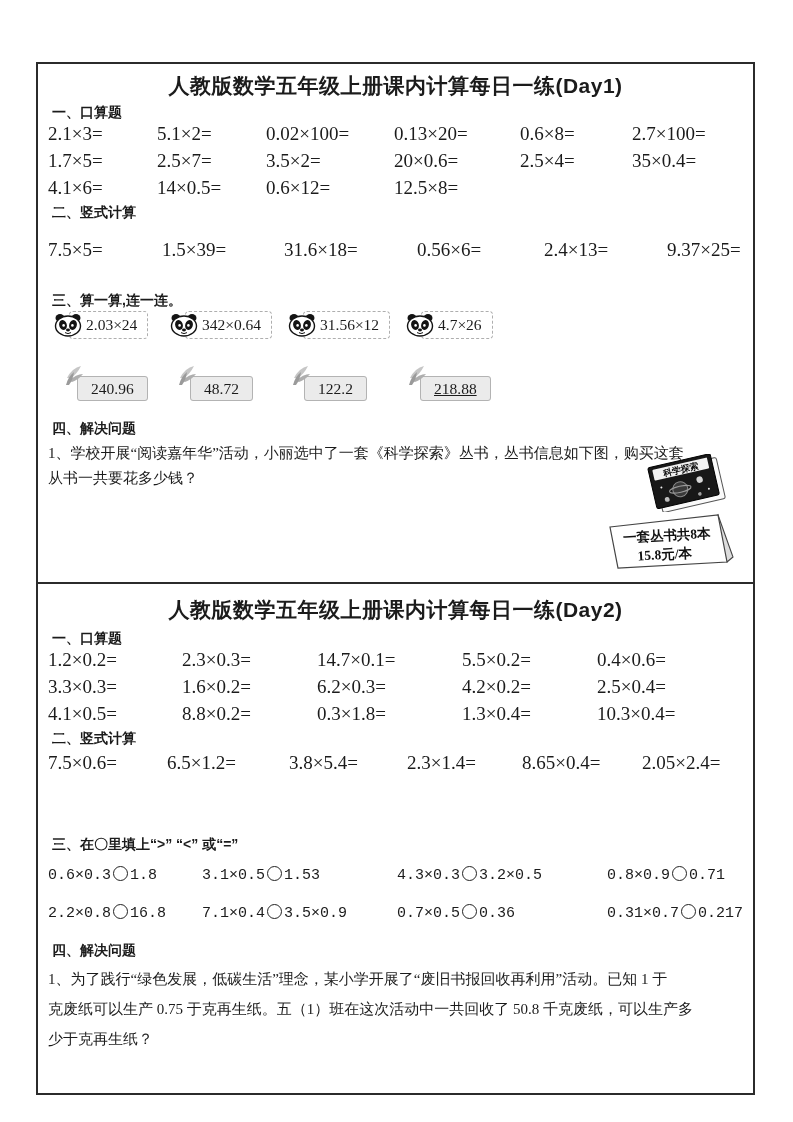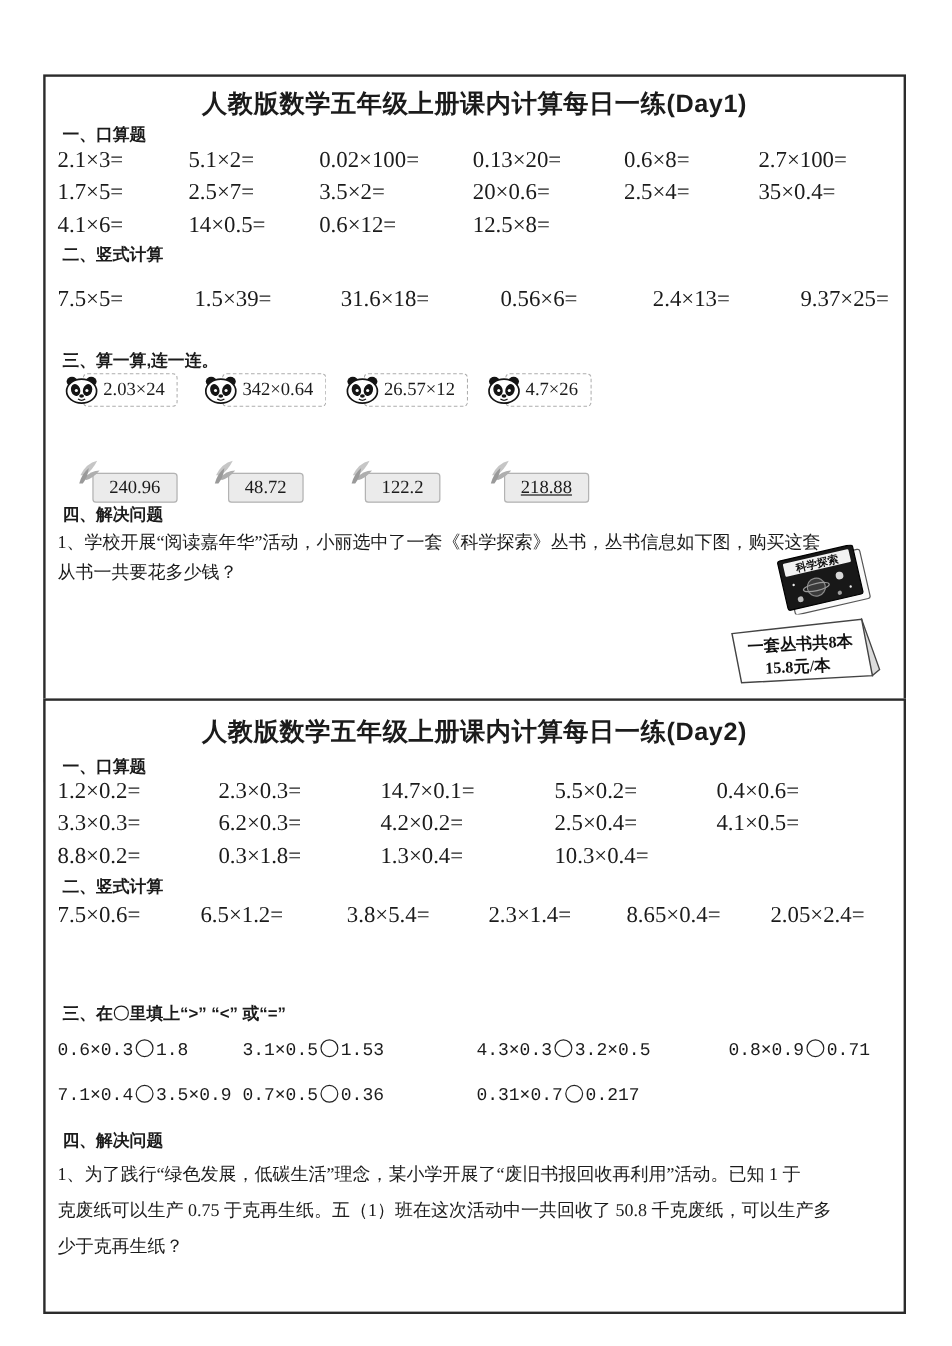--- a/index.html
+++ b/index.html
@@ -124,39 +124,39 @@
         <ellipse cx="6" cy="5" rx="4.5" ry="4" fill="#141414"></ellipse>
         <ellipse cx="22" cy="5" rx="4.5" ry="4" fill="#141414"></ellipse>
         <ellipse cx="14" cy="13" rx="12.5" ry="10" fill="#fff" stroke="#141414" stroke-width="1.4"></ellipse>
         <ellipse cx="9" cy="12" rx="3.8" ry="5" fill="#141414" transform="rotate(-18 9 12)"></ellipse>
         <ellipse cx="19" cy="12" rx="3.8" ry="5" fill="#141414" transform="rotate(18 19 12)"></ellipse>
         <circle cx="9.6" cy="12.4" r="1.3" fill="#fff"></circle>
         <circle cx="18.4" cy="12.4" r="1.3" fill="#fff"></circle>
         <ellipse cx="14" cy="17" rx="2" ry="1.4" fill="#141414"></ellipse>
         <path d="M11,19.6 Q14,21.6 17,19.6" stroke="#141414" stroke-width="1" fill="none"></path>
       </svg>
-      <span class="pbox">26.57×12</span>
+      <span class="pbox">31.56×12</span>
     </div>
     <div class="panda-item" style="left:368px;">
       <svg width="28" height="24" viewBox="0 0 28 24">
         <ellipse cx="6" cy="5" rx="4.5" ry="4" fill="#141414"></ellipse>
         <ellipse cx="22" cy="5" rx="4.5" ry="4" fill="#141414"></ellipse>
         <ellipse cx="14" cy="13" rx="12.5" ry="10" fill="#fff" stroke="#141414" stroke-width="1.4"></ellipse>
         <ellipse cx="9" cy="12" rx="3.8" ry="5" fill="#141414" transform="rotate(-18 9 12)"></ellipse>
         <ellipse cx="19" cy="12" rx="3.8" ry="5" fill="#141414" transform="rotate(18 19 12)"></ellipse>
         <circle cx="9.6" cy="12.4" r="1.3" fill="#fff"></circle>
         <circle cx="18.4" cy="12.4" r="1.3" fill="#fff"></circle>
         <ellipse cx="14" cy="17" rx="2" ry="1.4" fill="#141414"></ellipse>
         <path d="M11,19.6 Q14,21.6 17,19.6" stroke="#141414" stroke-width="1" fill="none"></path>
       </svg>
       <span class="pbox">4.7×26</span>
     </div>
   </div>
 
-  <div class="abs" style="top:334px; height:30px;">
+  <div class="abs" style="top:316px; height:30px;">
     <div class="ans-item" style="left:39px;">
       <svg class="leaf" width="22" height="22" viewBox="0 0 22 22">
         <path d="M4,14 Q9,4 18,2 Q14,10 8,14 Z" fill="#c6c6c6"></path>
         <path d="M6,17 Q13,10 20,10 Q15,16 9,18 Z" fill="#aeaeae"></path>
         <path d="M3,21 Q5,13 11,8 Q10,16 6,21 Z" fill="#9a9a9a"></path>
       </svg>
       <span class="ans-box">240.96</span>
     </div>
     <div class="ans-item" style="left:152px;">
       <svg class="leaf" width="22" height="22" viewBox="0 0 22 22">
@@ -222,20 +222,21 @@
   <div class="abs title" style="top:12px;">人教版数学五年级上册课内计算每日一练(Day2)</div>
 
   <div class="abs heading" style="top:46px;">一、口算题</div>
   <div class="abs grid g-oral2" style="top:65px;">
     <span>1.2×0.2=</span>
     <span>2.3×0.3=</span>
     <span>14.7×0.1=</span>
     <span>5.5×0.2=</span>
     <span>0.4×0.6=</span>
     <span>3.3×0.3=</span>
+    <span>1.6×0.2=</span>
     <span>6.2×0.3=</span>
     <span>4.2×0.2=</span>
     <span>2.5×0.4=</span>
     <span>4.1×0.5=</span>
     <span>8.8×0.2=</span>
     <span>0.3×1.8=</span>
     <span>1.3×0.4=</span>
     <span>10.3×0.4=</span>
   </div>
 
@@ -248,20 +249,21 @@
     <span>8.65×0.4=</span>
     <span>2.05×2.4=</span>
   </div>
 
   <div class="abs heading" style="top:252px;">三、在〇里填上“&gt;” “&lt;” 或“=”</div>
   <div class="abs grid g-cmp" style="top:282px;">
     <div><span>0.6×0.3</span><span class="cmp-circle"></span><span>1.8</span></div>
     <div><span>3.1×0.5</span><span class="cmp-circle"></span><span>1.53</span></div>
     <div><span>4.3×0.3</span><span class="cmp-circle"></span><span>3.2×0.5</span></div>
     <div><span>0.8×0.9</span><span class="cmp-circle"></span><span>0.71</span></div>
+    <div><span>2.2×0.8</span><span class="cmp-circle"></span><span>16.8</span></div>
     <div><span>7.1×0.4</span><span class="cmp-circle"></span><span>3.5×0.9</span></div>
     <div><span>0.7×0.5</span><span class="cmp-circle"></span><span>0.36</span></div>
     <div><span>0.31×0.7</span><span class="cmp-circle"></span><span>0.217</span></div>
   </div>
 
   <div class="abs heading" style="top:358px;">四、解决问题</div>
   <div class="abs ptext lh30" style="top:380px;">
     <div>1、为了践行“绿色发展，低碳生活”理念，某小学开展了“废旧书报回收再利用”活动。已知 1 于</div>
     <div>克废纸可以生产 0.75 于克再生纸。五（1）班在这次活动中一共回收了 50.8 千克废纸，可以生产多</div>
     <div>少于克再生纸？</div>

